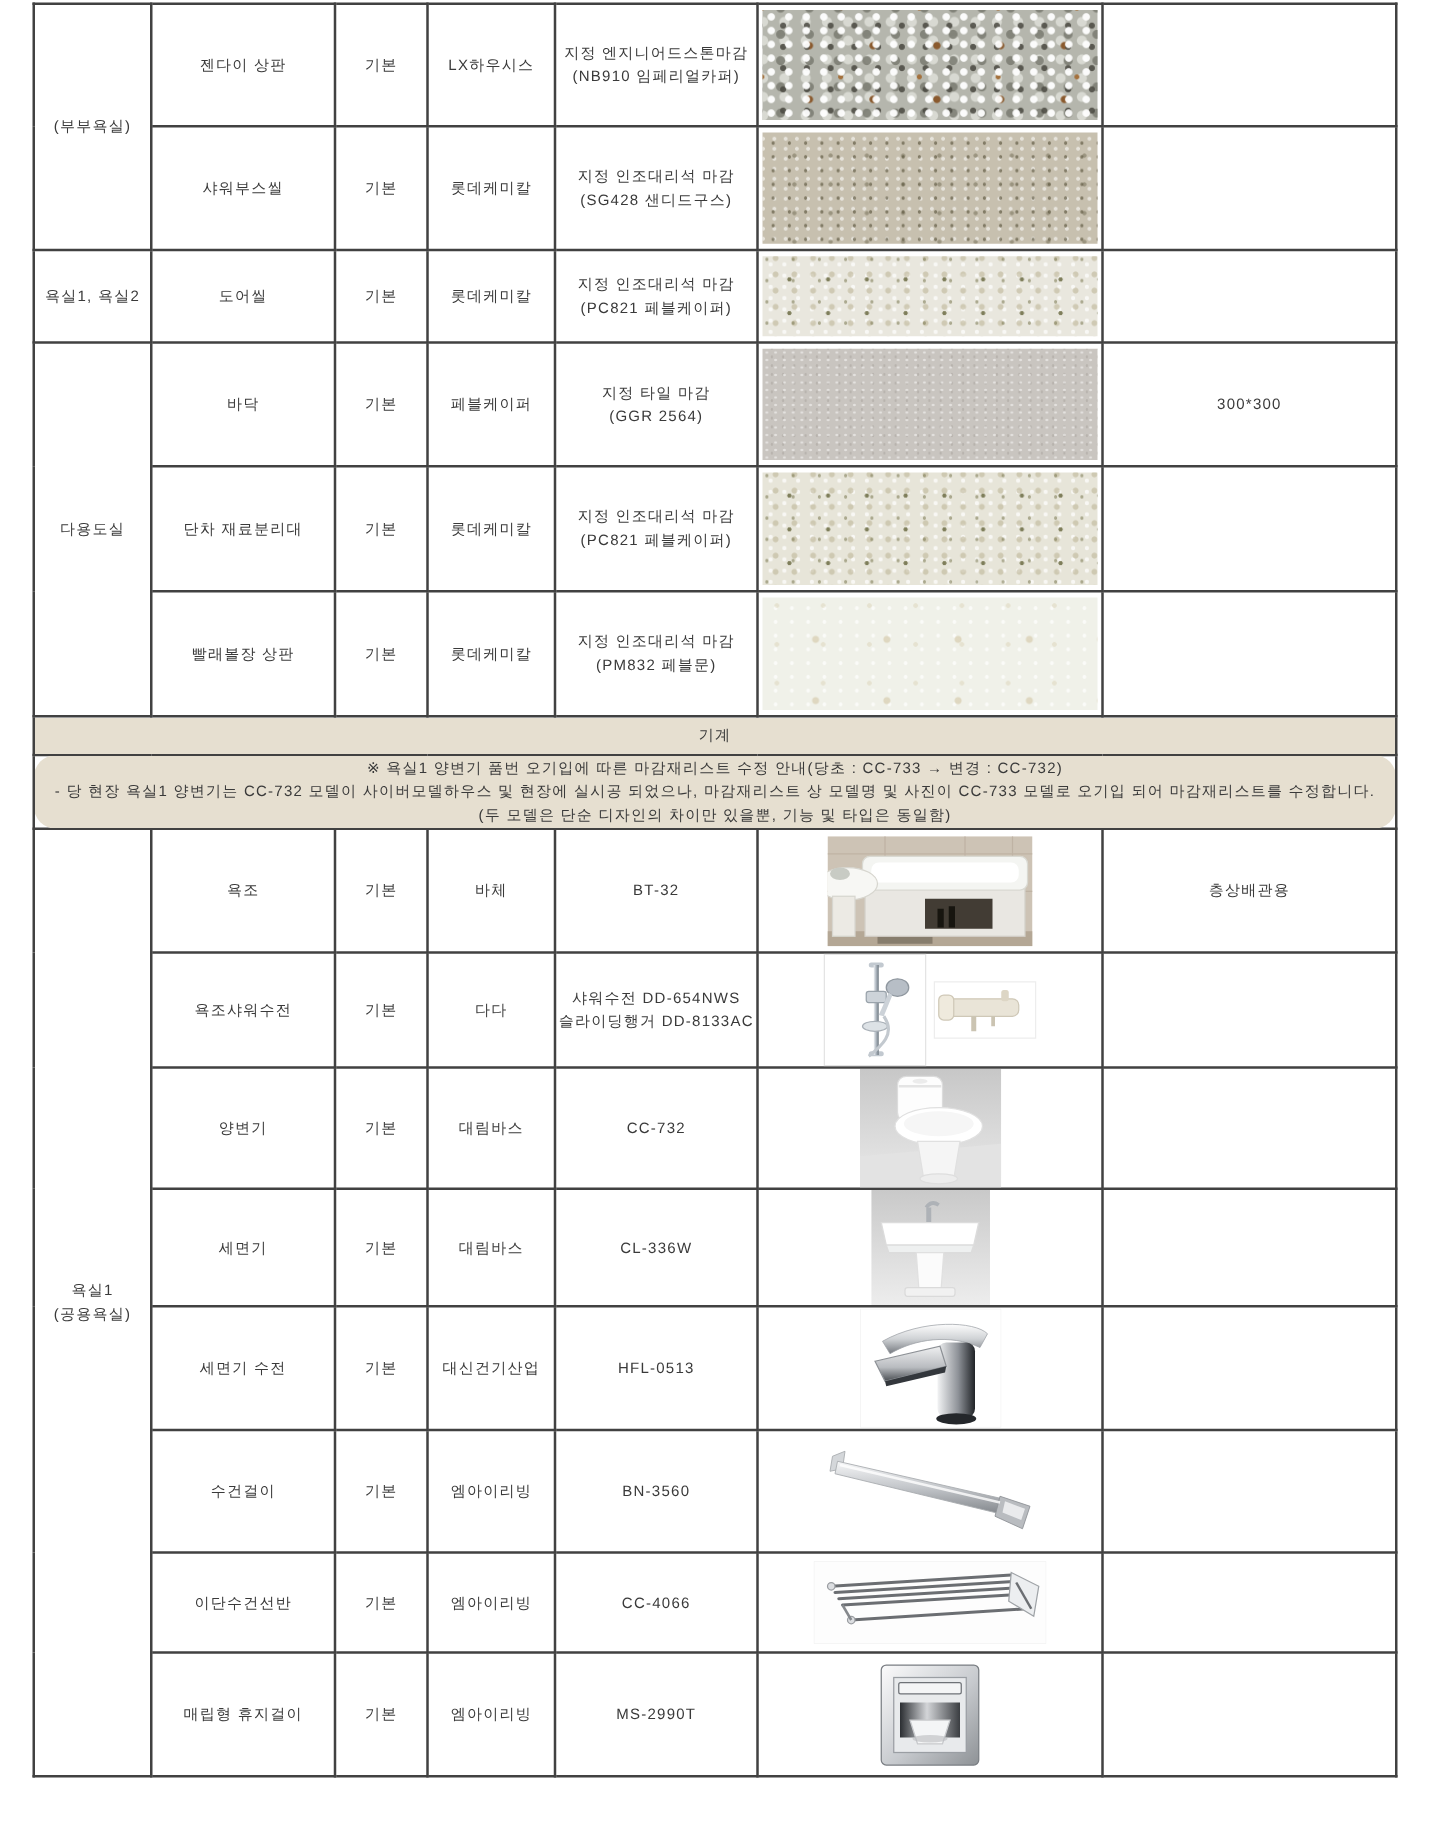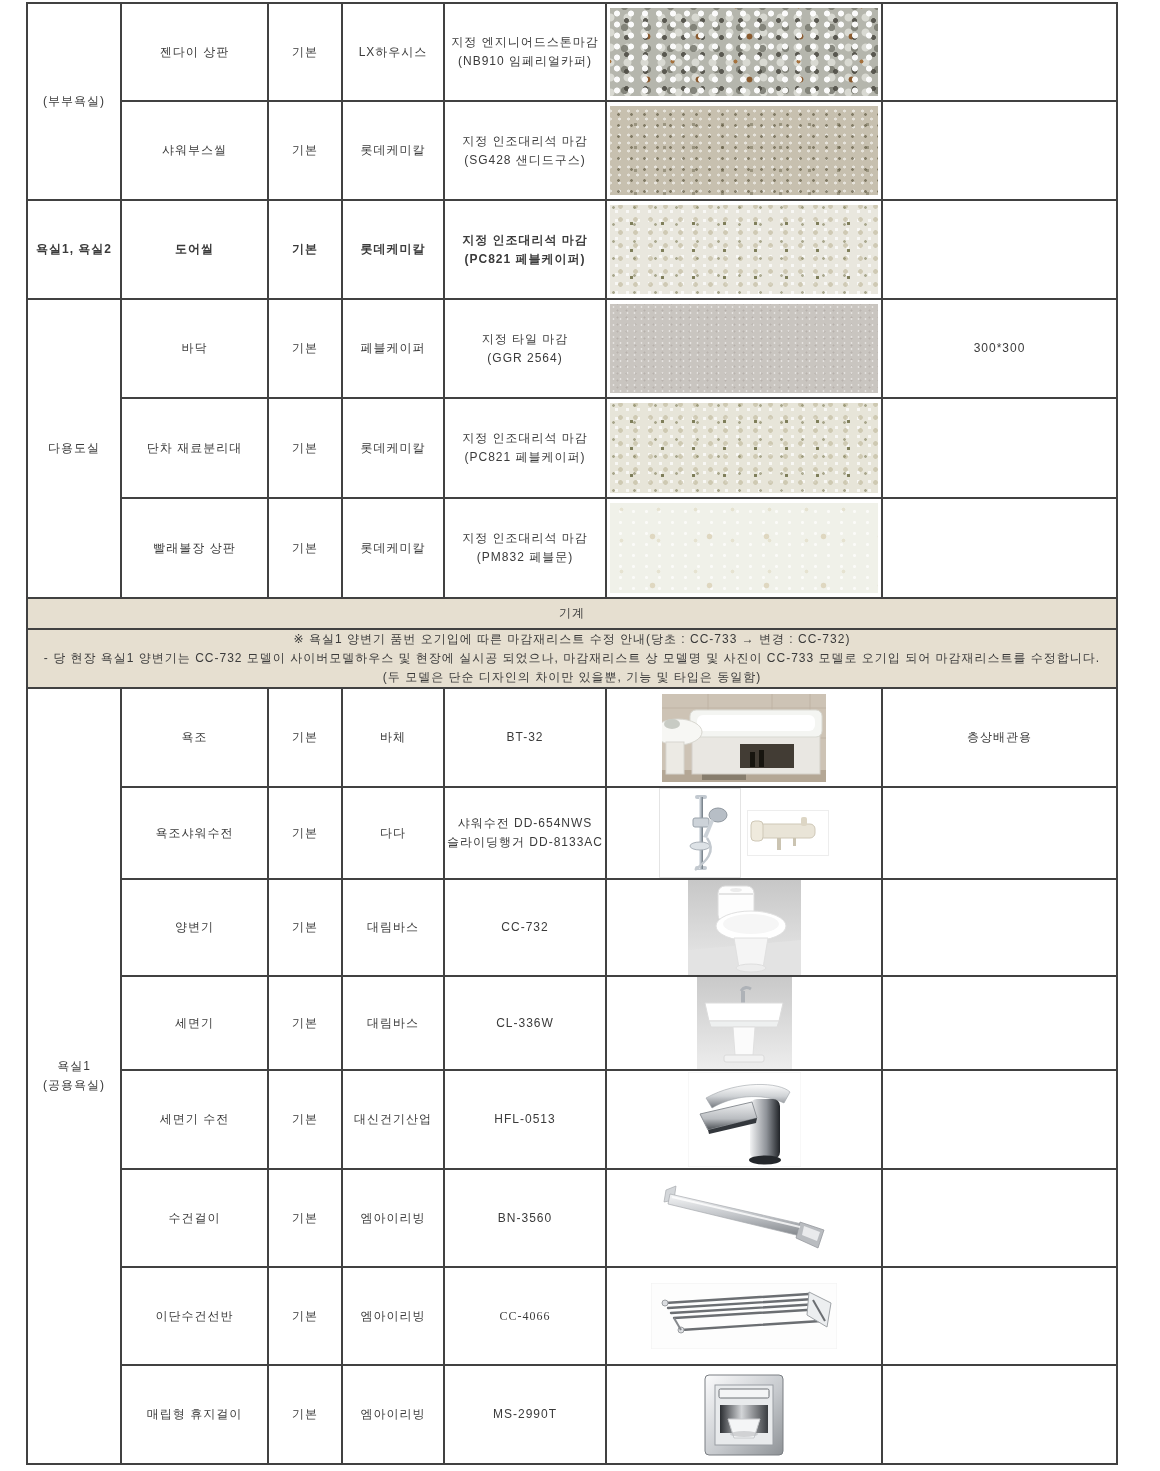--- a/index.html
+++ b/index.html
@@ -106,21 +106,21 @@
       <tr style="height: 99px;">
 
     <td>샤워부스씰</td>
     <td>기본</td>
     <td>롯데케미칼</td>
     <td class="spec-cell">지정 인조대리석 마감
 (SG428 샌디드구스)</td>
     <td><div class="swatch sw-sg428" style="background-color: rgb(199, 192, 175);"></div></td>
     <td class="note-cell"></td>
   </tr>
-      <tr style="height: 99px; font-weight: bold;">
+      <tr style="height: 74px;">
     <td rowspan="1"><span>욕실1, 욕실2</span></td>
     <td>도어씰</td>
     <td>기본</td>
     <td>롯데케미칼</td>
     <td class="spec-cell">지정 인조대리석 마감
 (PC821 페블케이퍼)</td>
     <td><div class="swatch sw-pc821" style="background-color: rgb(233, 231, 222);"></div></td>
     <td class="note-cell"></td>
   </tr>
       <tr style="height: 99px;">
@@ -150,21 +150,21 @@
     <td>롯데케미칼</td>
     <td class="spec-cell">지정 인조대리석 마감
 (PM832 페블문)</td>
     <td><div class="swatch sw-pm832" style="background-color: rgb(240, 241, 233);"></div></td>
     <td class="note-cell"></td>
   </tr>
       <tr style="height: 31px;">
     <td colspan="7" class="band-cell" style="background: rgb(230, 223, 208); text-align: center;">기계</td>
   </tr>
       <tr style="height: 52px;">
-    <td colspan="7" class="notice-cell" style="background: rgb(230, 223, 208);">※ 욕실1 양변기 품번 오기입에 따른 마감재리스트 수정 안내(당초 : CC-733 → 변경 : CC-732)
+    <td colspan="7" class="notice-cell" style="background: rgb(230, 223, 208); border-radius: 18px;">※ 욕실1 양변기 품번 오기입에 따른 마감재리스트 수정 안내(당초 : CC-733 → 변경 : CC-732)
 - 당 현장 욕실1 양변기는 CC-732 모델이 사이버모델하우스 및 현장에 실시공 되었으나, 마감재리스트 상 모델명 및 사진이 CC-733 모델로 오기입 되어 마감재리스트를 수정합니다.
   (두 모델은 단순 디자인의 차이만 있을뿐, 기능 및 타입은 동일함)</td>
   </tr>
       <tr style="height: 99px;">
     <td rowspan="8"><span>욕실1
 (공용욕실)</span></td>
     <td>욕조</td>
     <td>기본</td>
     <td>바체</td>
     <td class="spec-cell">BT-32</td>
@@ -326,21 +326,21 @@
       </linearGradient>
               </defs>
       <polygon points="12,10 22,6 20,20 10,22" fill="#d4d7da" stroke="#a8abaf" stroke-width="0.7"></polygon>
       <polygon points="16,14 148,44 146,56 14,24" fill="url(#tb1)" stroke="#a8abaf" stroke-width="0.7"></polygon>
       <polygon points="146,42 170,50 164,68 142,58" fill="#b9bcc0" stroke="#8e9196" stroke-width="0.7"></polygon>
       <polygon points="150,46 166,52 163,61 148,55" fill="#e9eaec"></polygon>
       <line x1="18" y1="17" x2="146" y2="47" stroke="#ffffff" stroke-width="2" opacity="0.8"></line>
     </svg></div></td>
     <td class="note-cell"></td>
   </tr>
-      <tr style="height: 98px; font-family: Liberation Serif, serif;">
+      <tr style="height: 80px;">
 
     <td>이단수건선반</td>
     <td>기본</td>
     <td>엠아이리빙</td>
     <td class="spec-cell">CC-4066</td>
     <td><div class="photo-wrap"><svg width="186" height="66" viewBox="0 0 186 66">
       <rect width="186" height="66" fill="#fdfdfd" stroke="#f0f0f0"></rect>
       <g stroke="#6b6e72" stroke-width="2.4" stroke-linecap="round">
         <line x1="14" y1="20" x2="158" y2="11"></line>
         <line x1="17" y1="25" x2="163" y2="16"></line>

